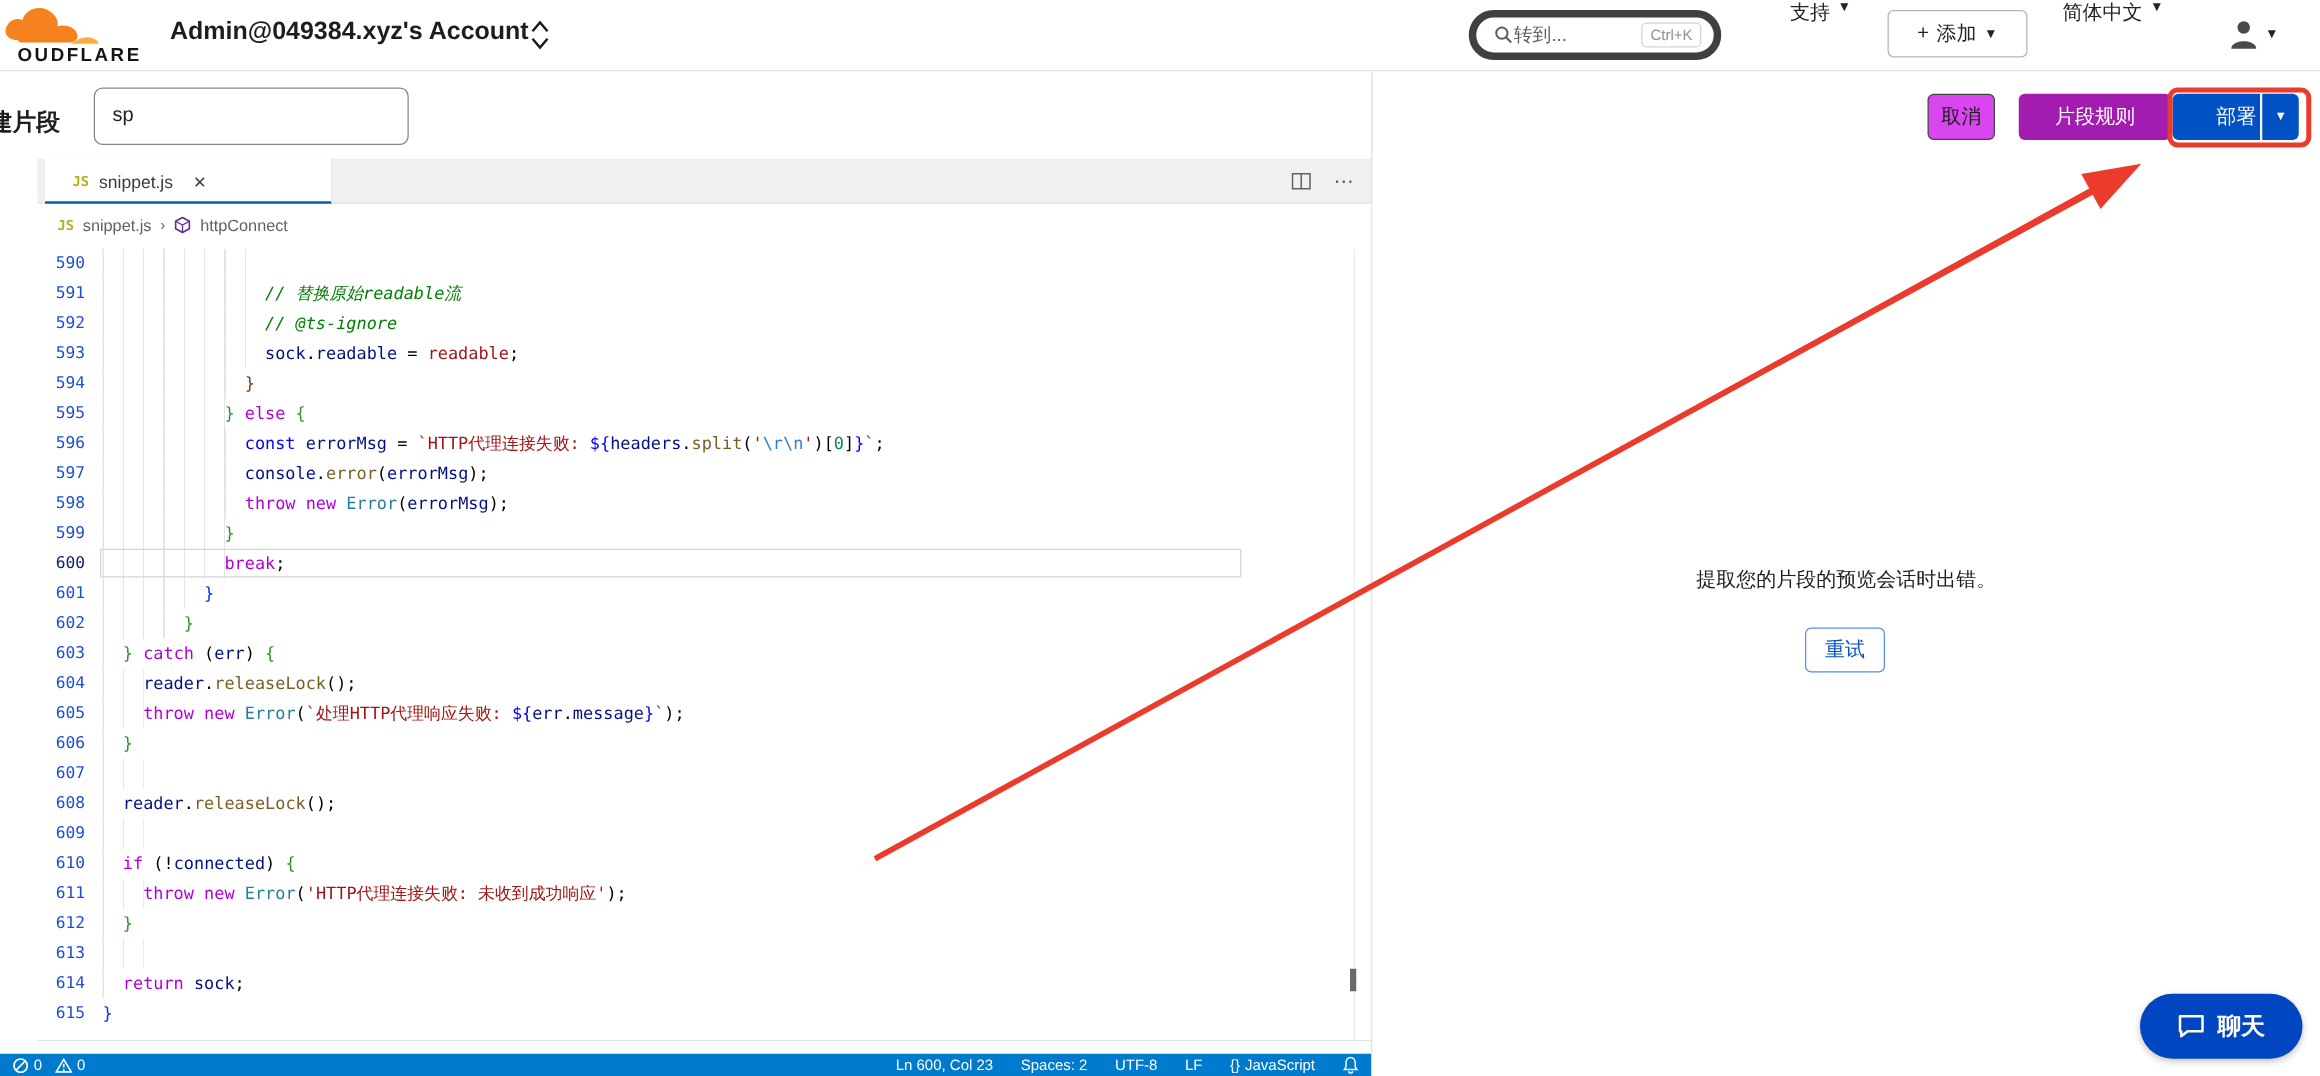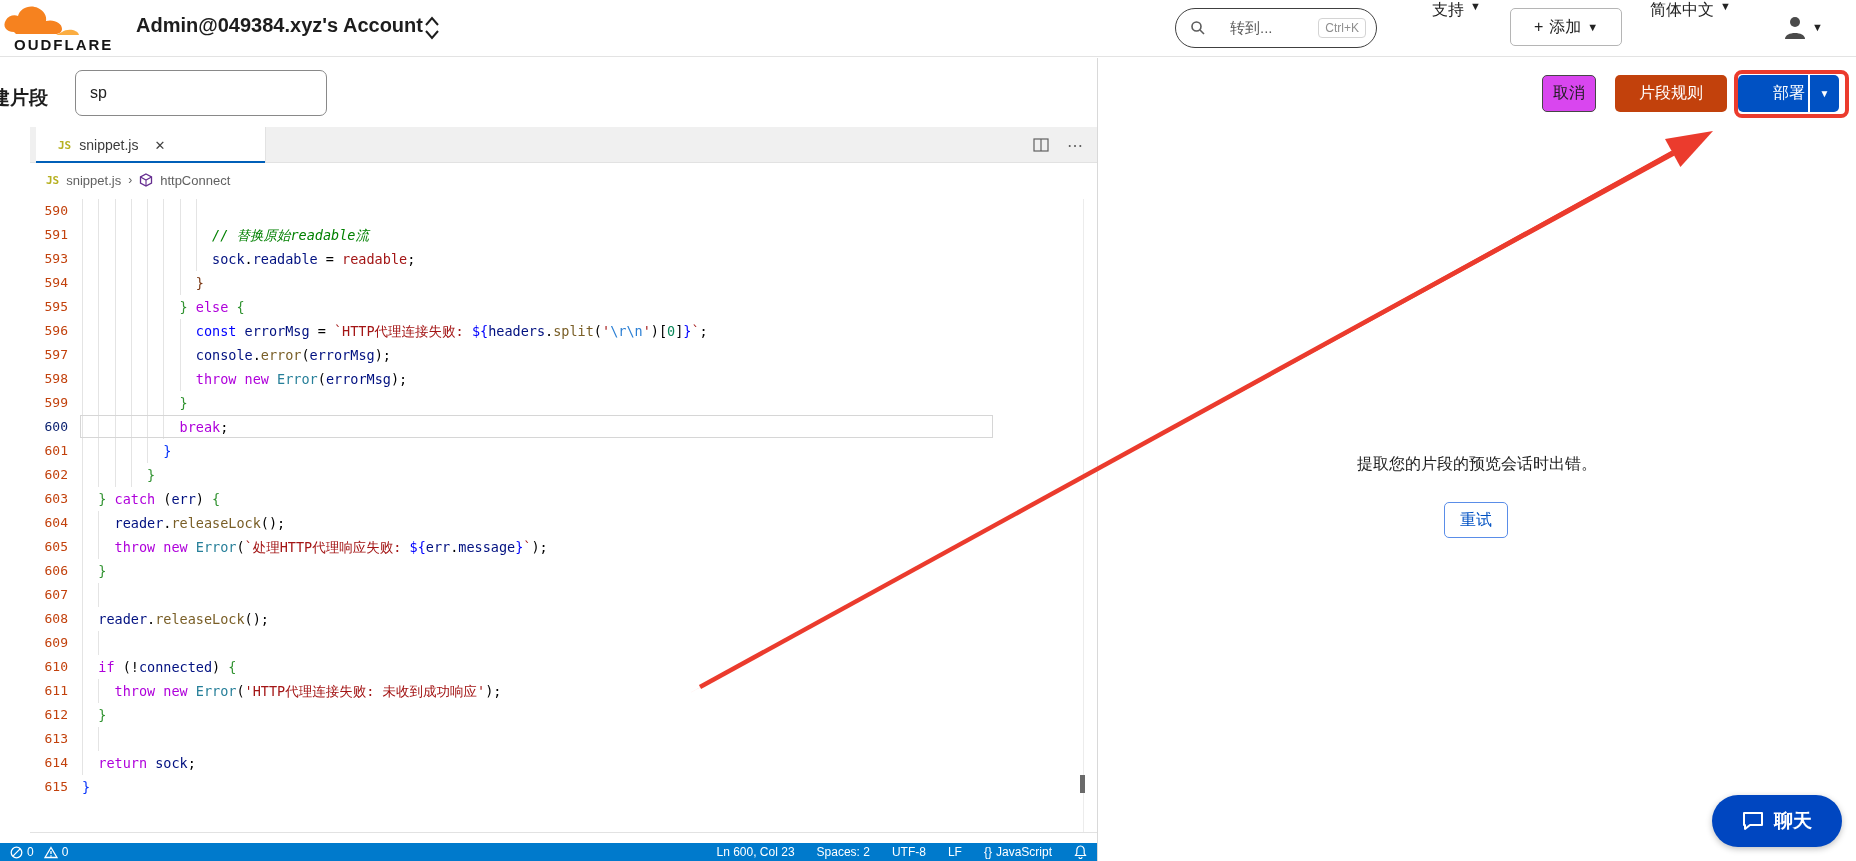--- a/index.html
+++ b/index.html
@@ -6,55 +6,55 @@
   html,body { width:1856px; height:861px; overflow:hidden; background:#fff;
     font-family:"Liberation Sans", sans-serif; }
   #stage { position:relative; width:1856px; height:861px; background:#fff; overflow:hidden; }
 
   
   .header { position:absolute; left:0; top:0; width:1856px; height:57px; background:#fff; border-bottom:1px solid #e3e3e3; }
   .logo { position:absolute; left:-14px; top:2px; width:120px; height:52px; }
   .logo-word { position:absolute; left:14px; top:36px; font-size:15px; font-weight:bold; letter-spacing:2px; color:#151515; }
   .acct-title { position:absolute; left:136px; top:14px; font-size:20px; font-weight:bold; color:#1d1d1d; }
   .sort-icon { position:absolute; left:422px; top:13px; }
-  .search-pill { position:absolute; left:1175px; top:8px; width:202px; height:40px; border:1px solid #404040; border-radius:22px; display:flex; align-items:center; padding:0 10px 0 14px; gap:24px; background:#fff; }
+  .search-pill { position:absolute; left:1175px; top:8px; width:202px; height:40px; border:6px solid #404040; border-radius:22px; display:flex; align-items:center; padding:0 10px 0 14px; gap:0; background:#fff; }
   .search-text { font-size:15px; color:#5b5b5b; flex:1; }
   .kbd { border:1px solid #d4d4d4; border-radius:4px; font-size:12px; color:#8f8f8f; padding:2px 6px; }
   .hmenu { position:absolute; top:0; height:57px; display:flex; align-items:flex-start; gap:6px; font-size:16px; color:#232323; cursor:pointer; }
   .caret { font-size:11px; color:#232323; }
   .add-btn { position:absolute; left:1510px; top:8px; width:112px; height:38px; border:1px solid #b5b5b5; border-radius:5px; display:flex; align-items:center; justify-content:center; gap:6px; font-size:16px; color:#232323; background:#fff; }
   .user-wrap { position:absolute; left:1783px; top:14px; display:flex; align-items:center; gap:5px; }
 
   
   .toolbar { position:absolute; left:0; top:58px; width:1097px; height:66px; background:#fff; }
   .page-label { position:absolute; left:-9px; top:27px; font-size:19px; font-weight:bold; color:#1d1d1d; }
   .name-input { position:absolute; left:75px; top:12px; width:252px; height:46px; border:1.5px solid #898989; border-radius:7px; font-size:16px; color:#222; padding:0 14px; font-family:"Liberation Sans", sans-serif; background:#fff; }
   .tb-right { position:absolute; left:1097px; top:58px; width:759px; height:66px; background:#fff; }
   .btn { position:absolute; height:37px; border-radius:5px; font-size:16px; display:flex; align-items:center; justify-content:center; cursor:pointer; }
   .btn-cancel { left:445px; top:17px; width:54px; background:#d946ef; border:1px solid #464646; color:#1d1d1d; }
-  .btn-rules { left:518px; top:17px; width:112px; background:#c2410c; color:#fff; border:none; }
+  .btn-rules { left:518px; top:17px; width:122px; background:#a21caf; color:#fff; border:none; }
   .btn-deploy { left:641px; top:17px; width:70px; background:#0051c3; color:#fff; border:none; border-radius:5px 0 0 5px;padding-left:32px; }
   .btn-deploy-caret { left:712px; top:17px; width:30px; background:#0051c3; color:#fff; border:none; border-left:1px solid #fff; border-radius:0 5px 5px 0; font-size:10px; }
 
   
   .editor { position:absolute; left:30px; top:127px; width:1067px; height:860px; background:#fff; }
   .tabbar { position:absolute; left:0; top:0; width:1067px; height:36px; background:#f0f0f0; border-bottom:1px solid #e2e2e2; }
   .tab { position:absolute; left:6px; top:0; width:230px; height:36px; background:#fff; display:flex; align-items:center; padding:0 10px 0 22px; gap:8px; border-right:1px solid #e2e2e2; }
   .tab-underline { position:absolute; left:0; bottom:0; width:100%; height:2px; background:#005fb8; }
   .js-badge { font-family:"DejaVu Sans Mono", monospace; font-size:11px; font-weight:bold; color:#b7b021; }
   .tab-name { font-size:14px; color:#3b3b3b; }
   .tab-close { font-size:13px; color:#424242; margin-left:8px; cursor:pointer; }
   .tab-actions { position:absolute; right:14px; top:0; height:36px; display:flex; align-items:center; gap:18px; color:#616161; }
   .breadcrumb { position:absolute; left:0; top:37px; width:1067px; height:32px; background:#fff; display:flex; align-items:center; padding-left:16px; gap:7px; font-size:13px; color:#616161; }
   .bc-sep { color:#616161; font-size:12px; }
 
   
   .code-area { position:absolute; left:0; top:72px; width:1067px; height:606px; background:#fff; font-family:"DejaVu Sans Mono", monospace; font-size:13.5px; }
   .cl-row { position:relative; height:24px; line-height:24px; white-space:pre; display:flex; }
-  .ln { width:38px; text-align:right; color:#c2410c; margin-right:14px; flex:none; font-size:13px; }
+  .ln { width:38px; text-align:right; color:#1d4ed8; margin-right:14px; flex:none; font-size:13px; }
   .cl-row.active .ln { color:#0b216f; }
   .cur-box { position:absolute; left:50px; top:0; width:913px; height:23px; border:1px solid #d6d6d6; pointer-events:none; }
   .ind { display:inline-block; height:24px; vertical-align:top;
     background:repeating-linear-gradient(to right, #e4e4e4 0, #e4e4e4 1px, transparent 1px, transparent 2ch); }
   .s-t{color:#000}.s-cm{color:#008000;font-style:italic}.s-kw{color:#AF00DB}
   .s-kwb{color:#0000FF}.s-v{color:#001080}.s-fn{color:#795E26}.s-str{color:#A31515}
   .s-esc{color:#2b7fd4}.s-num{color:#098658}.s-cls{color:#267F99}
   .s-b1{color:#0431FA}.s-b2{color:#319331}.s-b3{color:#7B3814}
   .code-bottom-line { position:absolute; left:0; top:705px; width:1067px; height:1px; background:#e2e2e2; }
   .vscroll-line { position:absolute; left:1053px; top:72px; width:1px; height:633px; background:#ececec; }
@@ -162,20 +162,21 @@
       <svg width="14" height="14" viewBox="0 0 14 14">
         <path d="M7 1 L12.5 4 V10 L7 13 L1.5 10 V4 Z" fill="none" stroke="#652d90" stroke-width="1.3"></path>
         <path d="M1.5 4 L7 7 L12.5 4 M7 7 V13" fill="none" stroke="#652d90" stroke-width="1.1"></path>
       </svg>
       <span>httpConnect</span>
     </div>
 
     <div class="code-area" id="code-lines">
         <div class="cl-row"><span class="ln">590</span><span class="ind" style="width: 16ch;"></span></div>
         <div class="cl-row"><span class="ln">591</span><span class="ind" style="width: 16ch;"></span><span class="s-cm">// 替换原始readable流</span></div>
+        <div class="cl-row"><span class="ln">592</span><span class="ind" style="width: 16ch;"></span><span class="s-cm">// @ts-ignore</span></div>
         <div class="cl-row"><span class="ln">593</span><span class="ind" style="width: 16ch;"></span><span class="s-v">sock</span><span class="s-t">.</span><span class="s-v">readable</span><span class="s-t"> = </span><span class="s-str">readable</span><span class="s-t">;</span></div>
         <div class="cl-row"><span class="ln">594</span><span class="ind" style="width: 14ch;"></span><span class="s-b3">}</span></div>
         <div class="cl-row"><span class="ln">595</span><span class="ind" style="width: 12ch;"></span><span class="s-b2">}</span><span class="s-t"> </span><span class="s-kw">else</span><span class="s-t"> </span><span class="s-b2">{</span></div>
         <div class="cl-row"><span class="ln">596</span><span class="ind" style="width: 14ch;"></span><span class="s-kwb">const</span><span class="s-t"> </span><span class="s-v">errorMsg</span><span class="s-t"> = </span><span class="s-str">`HTTP代理连接失败: </span><span class="s-kwb">${</span><span class="s-v">headers</span><span class="s-t">.</span><span class="s-fn">split</span><span class="s-t">(</span><span class="s-str">'</span><span class="s-esc">\r\n</span><span class="s-str">'</span><span class="s-t">)[</span><span class="s-num">0</span><span class="s-t">]</span><span class="s-kwb">}</span><span class="s-str">`</span><span class="s-t">;</span></div>
         <div class="cl-row"><span class="ln">597</span><span class="ind" style="width: 14ch;"></span><span class="s-v">console</span><span class="s-t">.</span><span class="s-fn">error</span><span class="s-t">(</span><span class="s-v">errorMsg</span><span class="s-t">);</span></div>
         <div class="cl-row"><span class="ln">598</span><span class="ind" style="width: 14ch;"></span><span class="s-kw">throw</span><span class="s-t"> </span><span class="s-kw">new</span><span class="s-t"> </span><span class="s-cls">Error</span><span class="s-t">(</span><span class="s-v">errorMsg</span><span class="s-t">);</span></div>
         <div class="cl-row"><span class="ln">599</span><span class="ind" style="width: 12ch;"></span><span class="s-b2">}</span></div>
         <div class="cl-row active"><span class="ln">600</span><div class="cur-box"></div><span class="ind" style="width: 12ch;"></span><span class="s-kw">break</span><span class="s-t">;</span></div>
         <div class="cl-row"><span class="ln">601</span><span class="ind" style="width: 10ch;"></span><span class="s-b1">}</span></div>
         <div class="cl-row"><span class="ln">602</span><span class="ind" style="width: 8ch;"></span><span class="s-b2">}</span></div>

